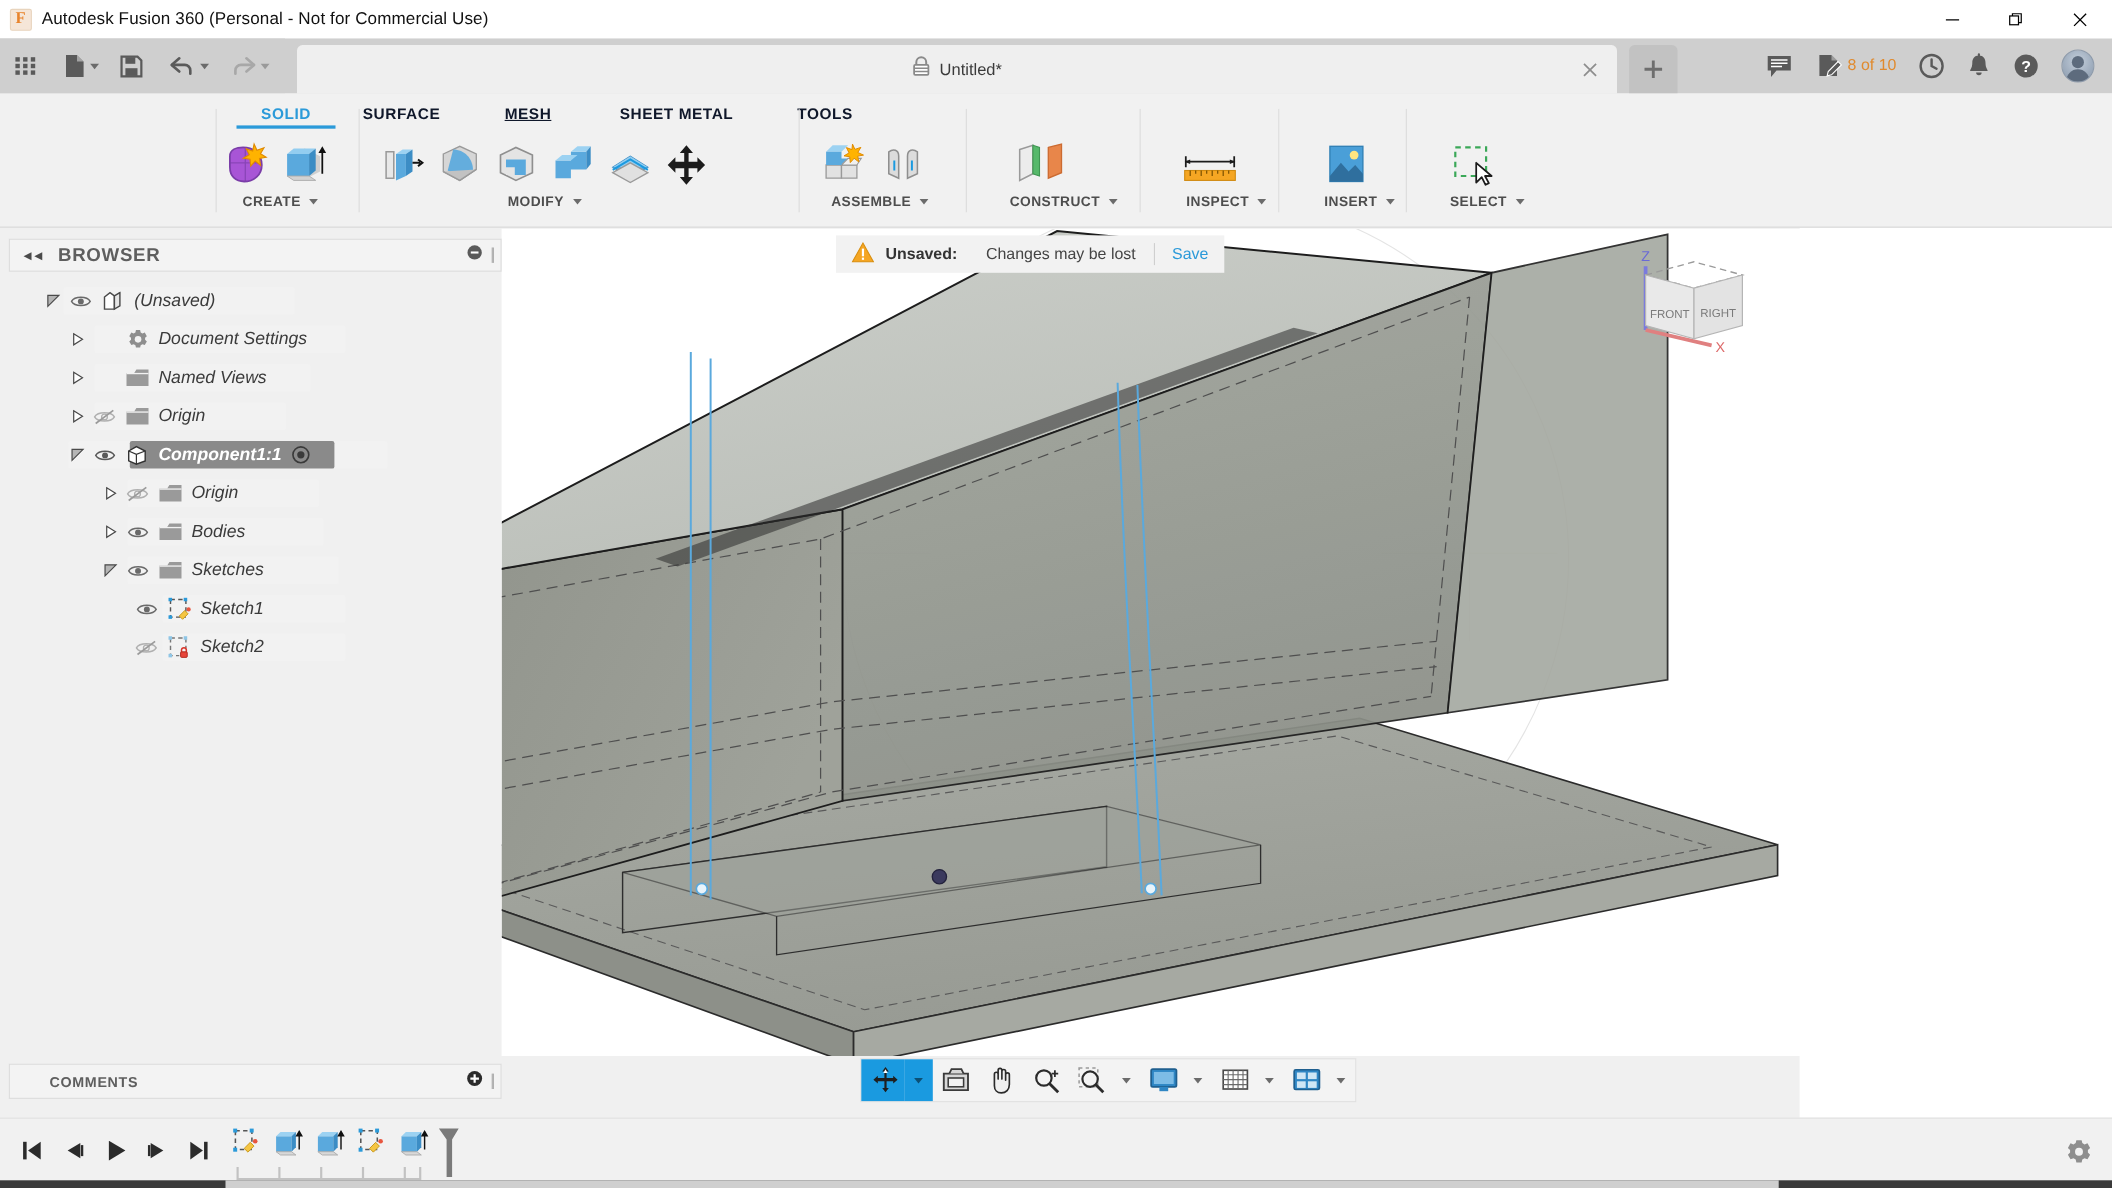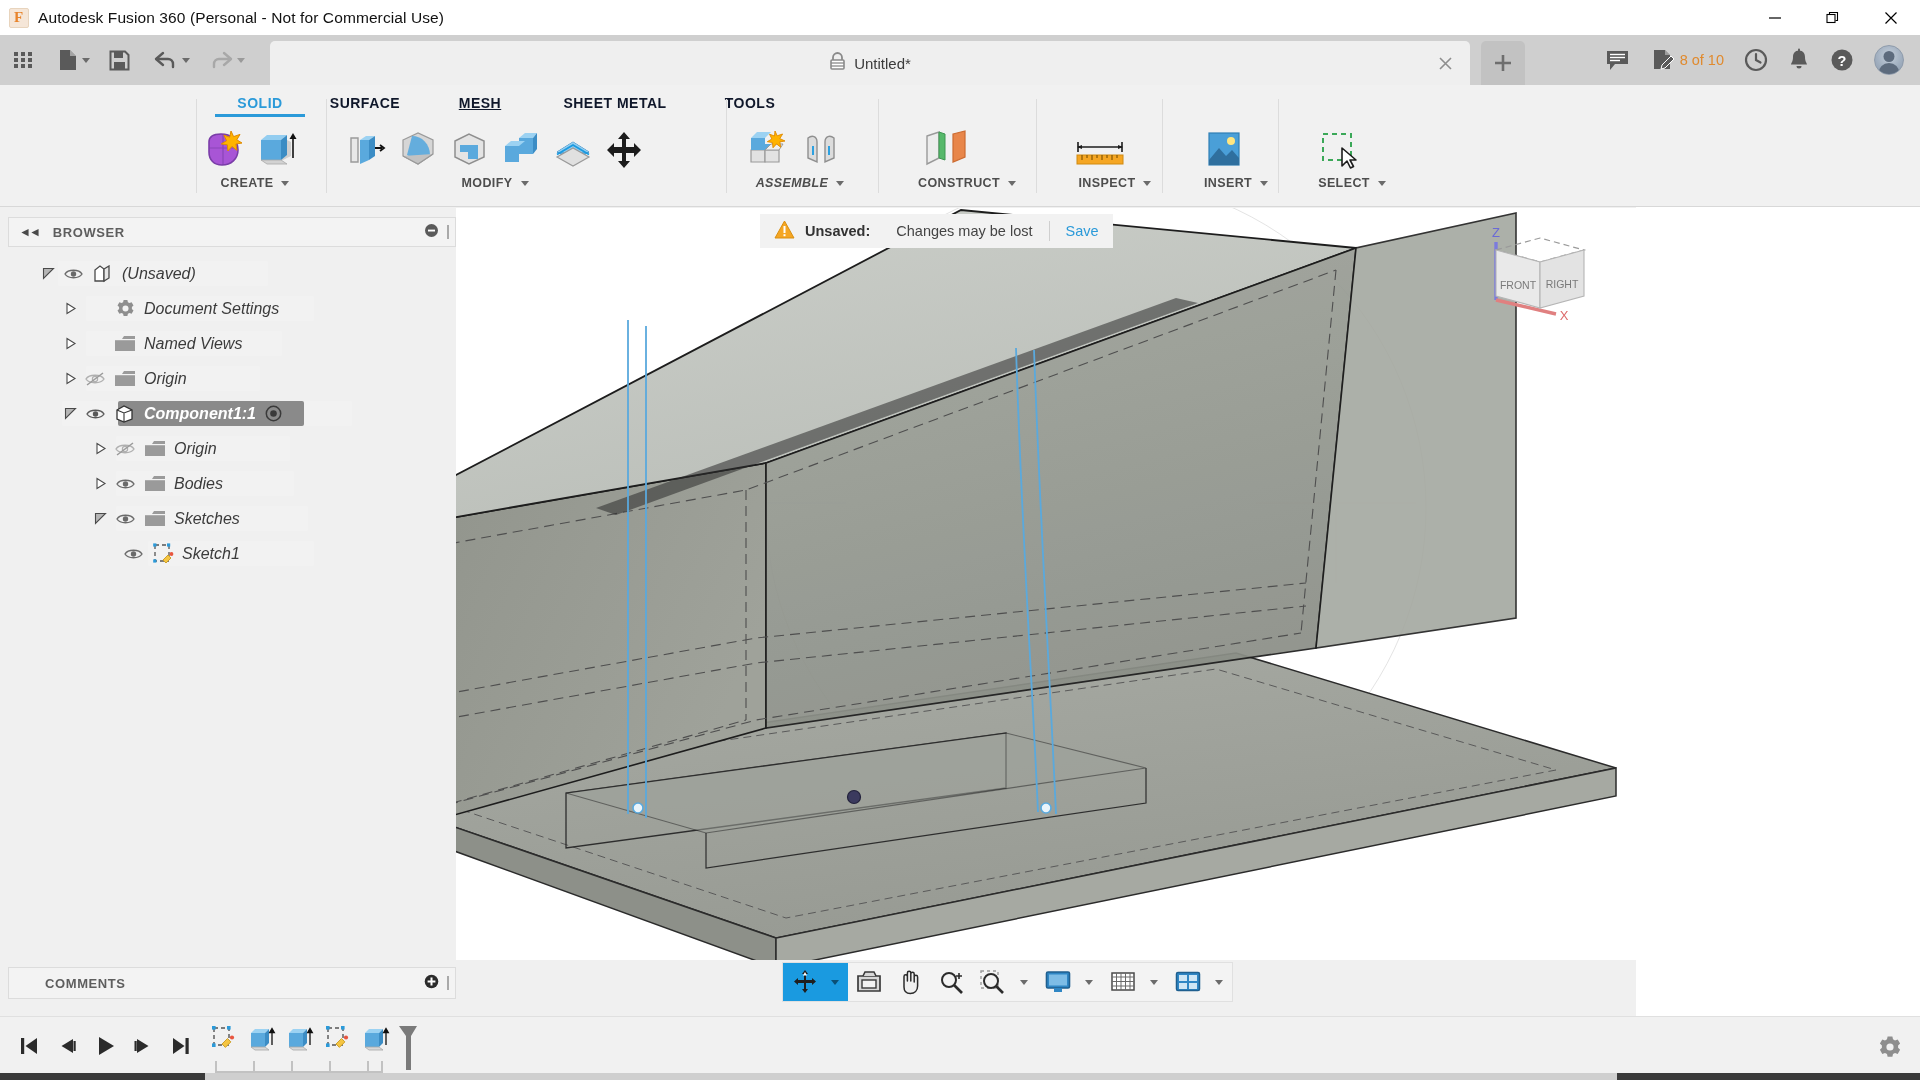--- a/index.html
+++ b/index.html
@@ -96,21 +96,21 @@
   }
   .toolbtn{ width:54px; height:46px; display:flex;align-items:center;justify-content:center; }
 
   
   .browser-head{
     position:absolute; left:8px; top:217px; width:448px; height:30px;
     background:#f3f3f3; border:1px solid #dcdcdc;
     display:flex; align-items:center;
   }
   .browser-head .collapse{ margin-left:10px; color:#4a4a4a; font-size:12px; letter-spacing:-2px; }
-  .browser-head .btitle{ margin-left:14px; font-size:13px; font-weight:bold; color:#5e5e5e; letter-spacing:.6px;}
+  .browser-head .btitle{ margin-left:14px; font-size:17px; font-weight:bold; color:#5e5e5e; letter-spacing:.6px;}
   .browser-head .minusico{ margin-left:auto; margin-right:8px; }
   .browser-head .gripper{ width:2px; height:14px; border-left:1px solid #a9a9a9; border-right:1px solid #a9a9a9; margin-right:6px;}
 
   .tree{ position:absolute; left:8px; top:256px; width:448px; }
   .node{ height:35px; display:flex; align-items:center; position:relative; }
   .node .rowbg{
     position:absolute; height:25px; top:5px; background:#f2f2f2; border-radius:2px;
   }
   .arrow{ width:20px; display:flex; align-items:center; justify-content:center; z-index:2; }
   .eye{ width:30px; display:flex; align-items:center; justify-content:center; z-index:2;}
@@ -398,21 +398,21 @@
         </svg>
       </div>
     </div>
     <div class="gname">
       <span>MODIFY</span>
           <span class="caret"></span>
     </div>
   </div>
   <div class="vsep" style="left:726px;"></div>
 
-  <div class="grp" style="left:740px; width:120px;font-style:italic;">
+  <div class="grp" style="left:740px; width:120px;">
     <div class="icons">
       <div class="toolbtn">
         <svg width="44" height="44" viewBox="0 0 44 44">
           <path d="M6 22 H20 V34 H6 Z" fill="#e2e2e2" stroke="#9a9a9a" stroke-width="1.2"></path>
           <path d="M20 22 H34 V34 H20 Z" fill="#e2e2e2" stroke="#9a9a9a" stroke-width="1.2"></path>
           <path d="M6 22 L12 16 H26 L20 22 Z" fill="#5aa9dd"></path>
           <path d="M20 22 L26 16 H38 L34 22 Z" fill="#f0f0f0" stroke="#9a9a9a" stroke-width="1"></path>
           <path d="M6 10 L12 4 H26 L20 10 Z" fill="#9cd2f2"></path>
           <path d="M6 10 H20 V22 H6 Z" fill="#5aa9dd"></path>
           <path d="M30 3 l2.2 4.8 L37.6 6 l-2.8 4.6 L40 13 l-5.2 .9 l.9 5.3 l-4.2-3.3 l-3.5 3.9 l-.5-5.3 l-5.2-.8 l4.6-2.7 l-2.4-4.8 l5 1.8 Z" fill="#ffb300" stroke="#e08a00" stroke-width=".9"></path>
@@ -839,20 +839,43 @@
         <rect x="1.2" y="0.4" width="3.2" height="3.2" fill="#2b9ad9"></rect>
         <rect x="15" y="0.4" width="3.2" height="3.2" fill="#2b9ad9"></rect>
         <rect x="1.2" y="16.4" width="3.2" height="3.2" fill="#2b9ad9"></rect>
         <path d="M11 17 l5-5 l3 3 l-5 5 Z" fill="#f5c542" stroke="#c89a20" stroke-width=".9"></path>
         <circle cx="19.5" cy="11" r="1.9" fill="#e8563f"></circle>
       </svg>
     </span>
     <span class="nlabel">Sketch1</span>
   </div>
 
+  <div class="node" style="padding-left:100px;">
+    <div class="rowbg" style="left:140px; width:166px;"></div>
+    <div style="width:10px"></div>
+    <span class="eye">
+      <svg width="20" height="16" viewBox="0 0 20 16">
+            <path d="M1 8 C4 3 16 3 19 8 C16 13 4 13 1 8 Z" fill="none" stroke="#b0b0b0" stroke-width="1.4"></path>
+            <circle cx="10" cy="8" r="2.6" fill="none" stroke="#b0b0b0" stroke-width="1.2"></circle>
+            <line x1="2" y1="14" x2="18" y2="2" stroke="#9a9a9a" stroke-width="1.5"></line>
+          </svg>
+    </span>
+    <span class="nicon">
+      <svg width="22" height="21" viewBox="0 0 22 21">
+        <path d="M3 2 V18 H11" fill="none" stroke="#777" stroke-width="1.3" stroke-dasharray="4,3"></path>
+        <path d="M3 2 H17 V11" fill="none" stroke="#777" stroke-width="1.3" stroke-dasharray="4,3"></path>
+        <rect x="1.2" y="0.4" width="3.2" height="3.2" fill="#8fc6e6"></rect>
+        <rect x="15" y="0.4" width="3.2" height="3.2" fill="#8fc6e6"></rect>
+        <rect x="1.2" y="16.4" width="3.2" height="3.2" fill="#8fc6e6"></rect>
+        <path d="M13 15 v-2 a2.2 2.2 0 0 1 4.4 0 v2" fill="none" stroke="#d9352a" stroke-width="1.4"></path>
+        <rect x="12.2" y="14.6" width="6" height="5" rx="0.8" fill="#e8453a" stroke="#b02a20" stroke-width=".9"></rect>
+      </svg>
+    </span>
+    <span class="nlabel">Sketch2</span>
+  </div>
 </div>
 
 <div class="comments">
   <span class="ctitle">COMMENTS</span>
   <span class="plusico">
     <svg width="15" height="15" viewBox="0 0 15 15">
           <circle cx="7.5" cy="7.5" r="6.8" fill="#2b2b2b"></circle>
           <path d="M7.5 3.6 V11.4 M3.6 7.5 H11.4" stroke="#ffffff" stroke-width="2"></path>
         </svg>
   </span>

